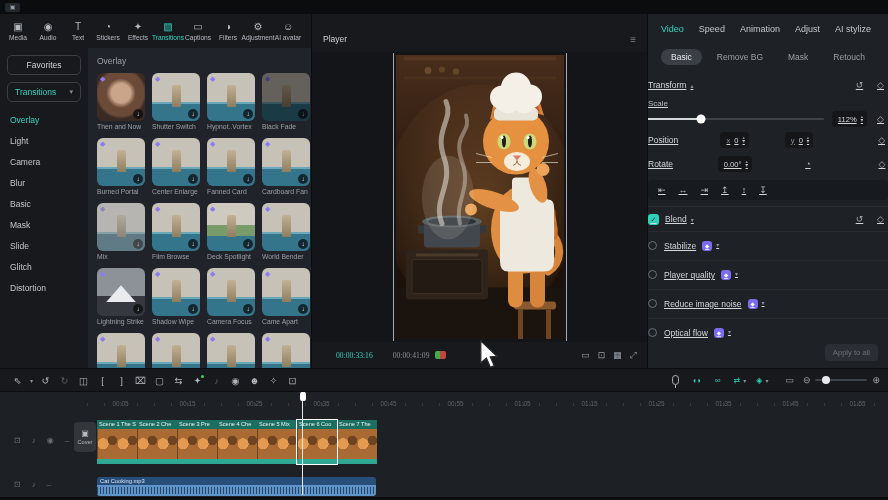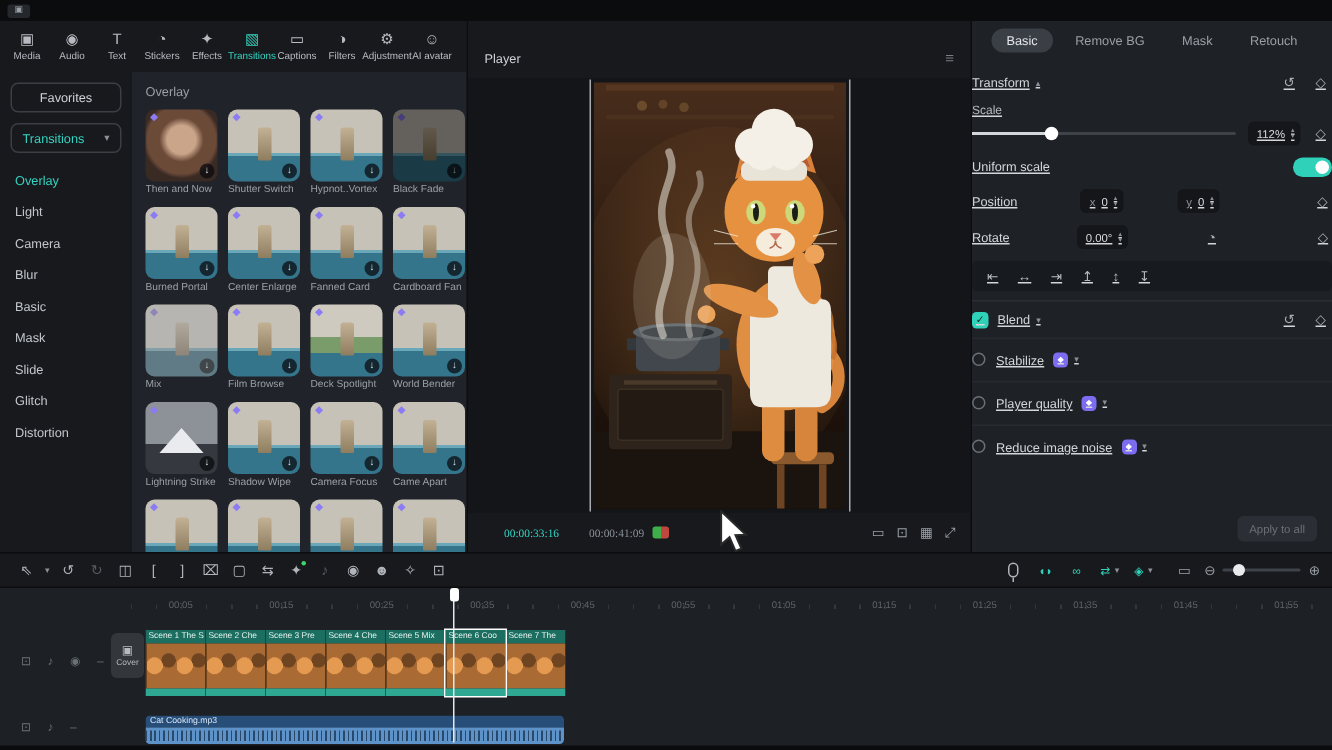--- a/index.html
+++ b/index.html
@@ -531,20 +531,32 @@
 
             <span class="pc-icon">⤢</span>
           </span>
       </div>
       <svg class="big-cursor" width="22" height="28" viewBox="0 0 11 17">
         <path d="M0.5,0.5 L0.5,14 L3.9,11 L6.3,16.6 L8.7,15.6 L6.3,10.2 L10.5,10 Z" fill="#ffffff" stroke="#2a2a2a" stroke-width="0.8"></path>
       </svg>
     </div>
 
     <div class="col-right">
+      <div class="insp-tabs">
+
+          <span class="insp-tab active">Video</span>
+
+          <span class="insp-tab">Speed</span>
+
+          <span class="insp-tab">Animation</span>
+
+          <span class="insp-tab">Adjust</span>
+
+          <span class="insp-tab">AI stylize</span>
+        </div>
       <div class="subtabs">
 
           <span class="subtab active">Basic</span>
 
           <span class="subtab">Remove BG</span>
 
           <span class="subtab">Mask</span>
 
           <span class="subtab">Retouch</span>
         </div>
@@ -563,25 +575,20 @@
               <div class="handle"></div>
           </div>
           <div class="vbox">
             <span>112%</span>
             <span class="stepper">
               <span>▴</span>
                 <span>▾</span>
             </span>
           </div>
           <span class="ico-c">◇</span>
-        </div>
-        <div class="irow row-uniform">
-          <span>Uniform scale</span>
-          <span class="sp"></span>
-          <span class="toggle"></span>
         </div>
         <div class="irow row-pos">
           <span style="width:52px">Position</span>
           <div class="vbox" style="margin-right:8px">
             <span class="axis">x</span>
             <span>0</span>
             <span class="stepper">
               <span>▴</span>
                 <span>▾</span>
             </span>
@@ -649,20 +656,26 @@
               <span class="caret-s">▾</span>
             </div>
 
             <div class="feature">
               <span class="chk-off"></span>
               <span>Reduce image noise</span>
               <span class="pro">◆</span>
               <span class="caret-s">▾</span>
             </div>
 
+            <div class="feature">
+              <span class="chk-off"></span>
+              <span>Optical flow</span>
+              <span class="pro">◆</span>
+              <span class="caret-s">▾</span>
+            </div>
           </div>
         <span class="apply">Apply to all</span>
       </div>
     </div>
   </div>
 
   <div class="tl-toolbar">
     <div class="tl-left">
 
         <span class="tli">⇖</span>

